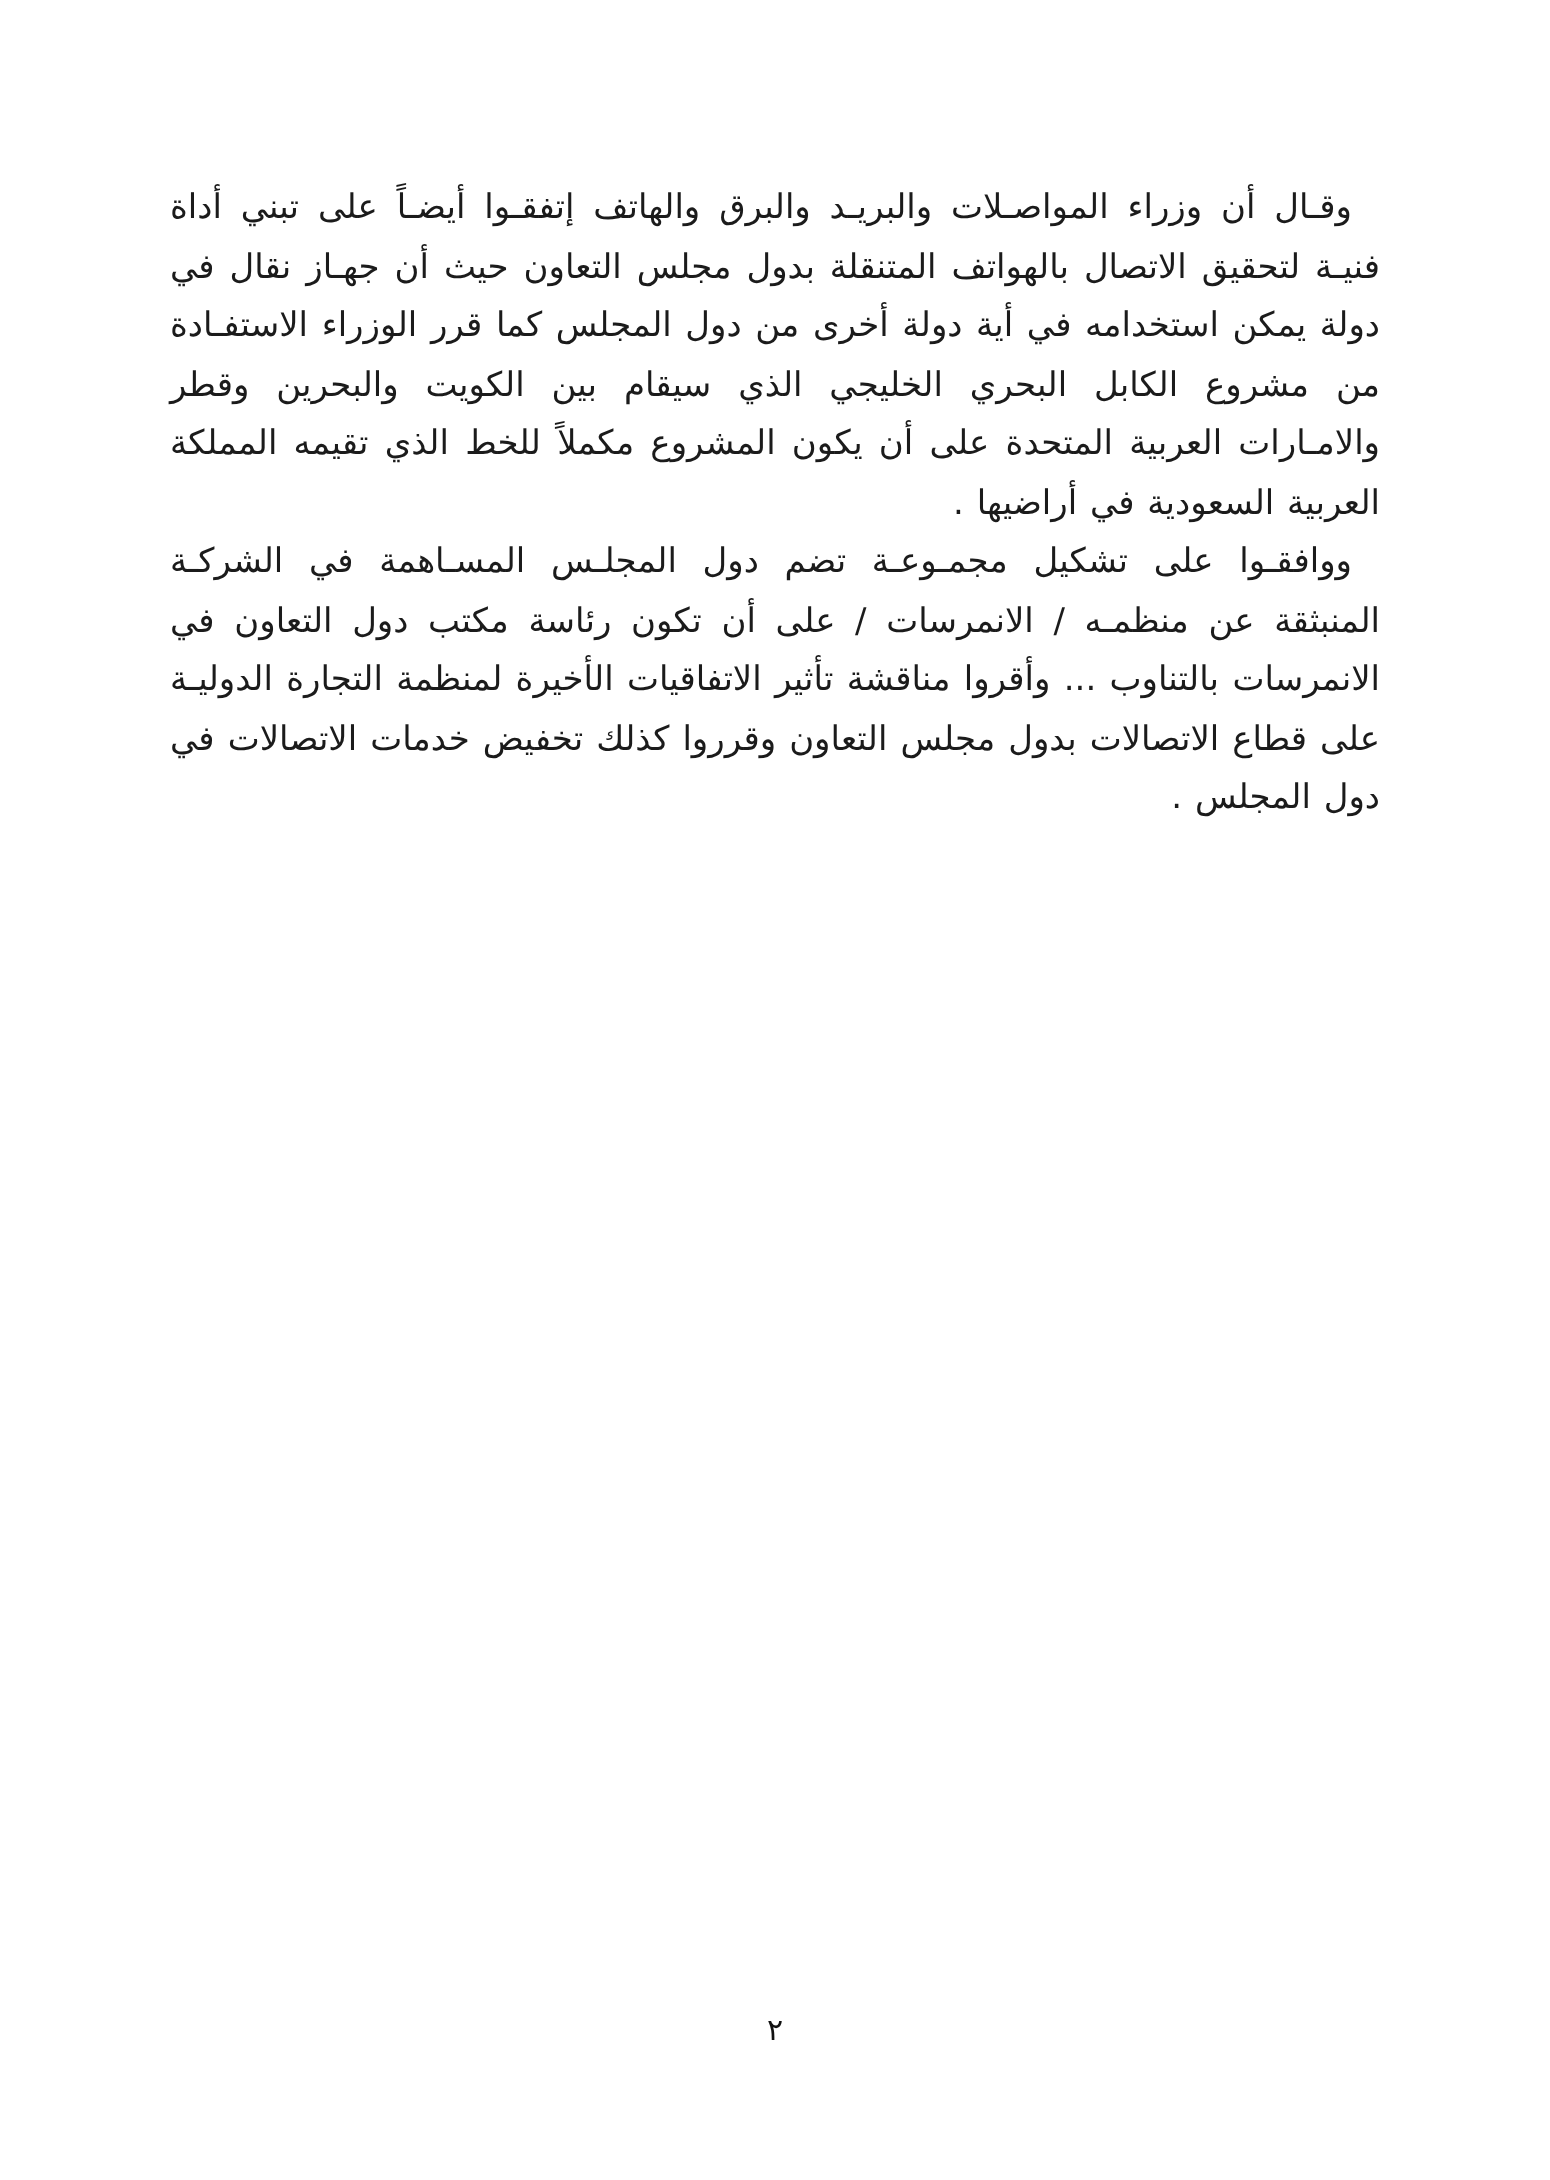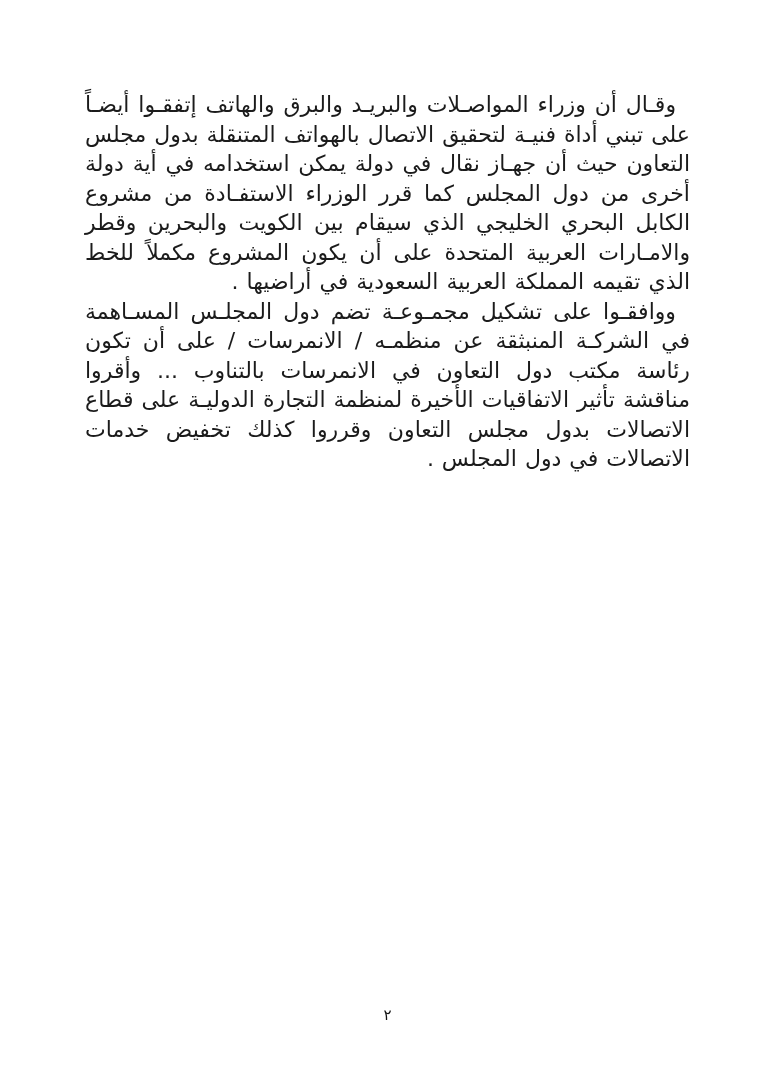--- a/index.html
+++ b/index.html
@@ -19,21 +19,21 @@
   }
   .text-block {
     position: absolute;
     top: 90px;
     right: 85px;
     left: 85px;
     direction: rtl;
   }
   .para {
     margin: 0;
-    font-size: 22px;
+    font-size: 17px;
     line-height: 29.5px;
     text-align: justify;
     text-justify: inter-word;
     
     text-indent: 14px; 
     word-spacing: 1px;
     letter-spacing: 0.1px;
   }
   .page-number {
     position: absolute;

